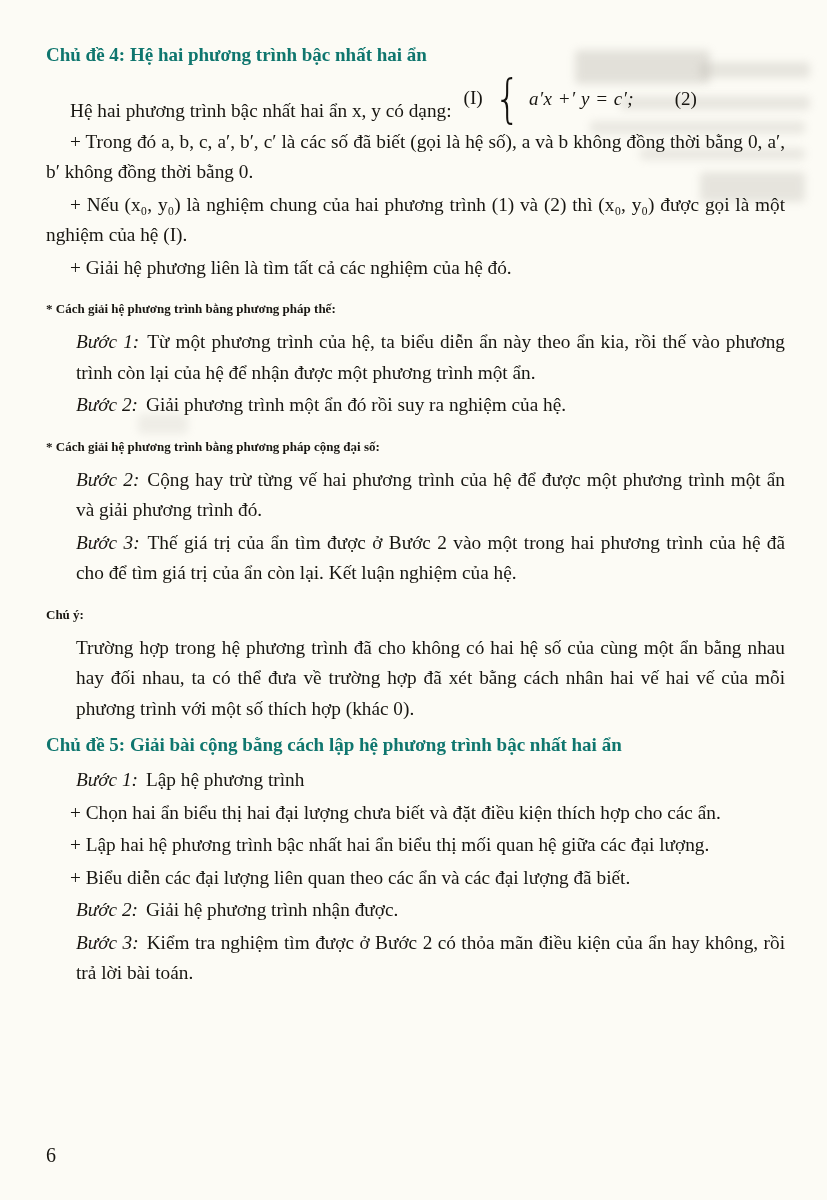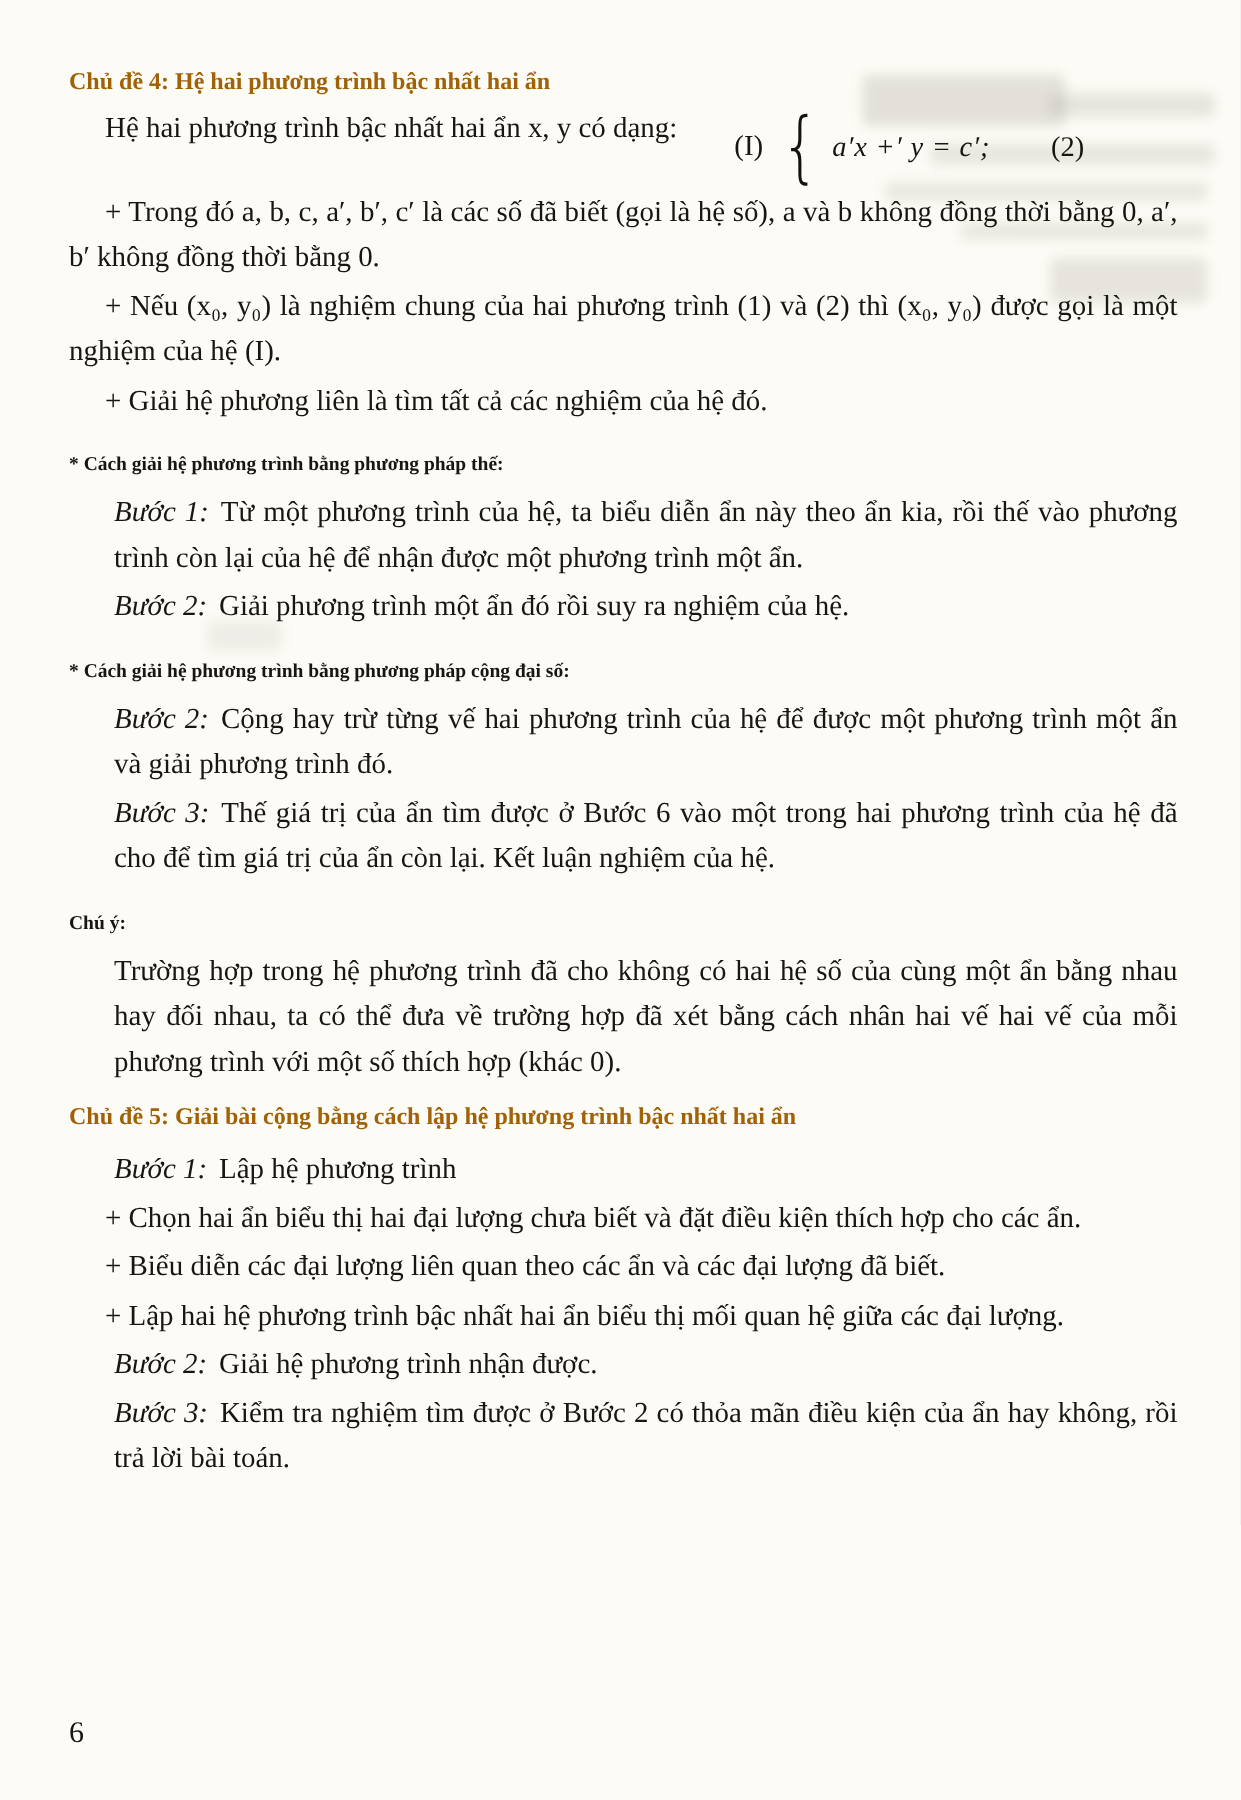--- a/index.html
+++ b/index.html
@@ -3,27 +3,27 @@
 <meta charset="utf-8">
 <style>
   html,body{margin:0;padding:0;background:#e9e7e1;}
   .page{
     position:relative;width:827px;height:1200px;background:#fcfbf5;
     font-family:"Liberation Serif","DejaVu Serif",serif;color:#181611;
     overflow:hidden;margin:0 auto;
   }
   .content{position:absolute;left:46px;right:42px;top:34px;}
   p{margin:0;}
-  .h-main{font-size:16px;font-weight:700;line-height:31px;margin:5px 0 5px;color:#a16207;}
+  .h-main{font-size:19px;font-weight:700;line-height:31px;margin:5px 0 5px;color:#0f766e;}
   .h-sub{font-size:13px;font-weight:700;line-height:31px;margin:10px 0 3px;}
   .para{font-size:19.3px;line-height:30.5px;text-align:justify;text-indent:24px;margin:0 0 2px;}
   .noindent{text-indent:0;}
   .step{font-size:19.3px;line-height:30.5px;text-align:justify;margin:0 0 2px 30px;}
   .lead{font-style:italic;padding-right:8px;}
-  .intro-row{display:flex;align-items:flex-start;margin:3px 0 5px;padding-left:24px;font-size:19.3px;gap:26px;}
+  .intro-row{display:flex;align-items:flex-end;margin:3px 0 5px;padding-left:24px;font-size:19.3px;}
   .intro-text{white-space:nowrap;padding-right:12px;}
   .sys{display:inline-flex;align-items:center;}
   .sys-label{padding-right:8px;}
   .brace{font-family:"DejaVu Sans",sans-serif;font-size:52px;font-weight:100;line-height:.9;
          transform:scaleX(.8);color:#14120f;}
   .eq-col{display:inline-flex;flex-direction:column;padding-left:5px;min-width:168px;}
   .eq-line{display:flex;justify-content:space-between;line-height:27px;font-size:19px;}
   .math{font-style:italic;letter-spacing:.5px;}
   .eq-no{padding-left:16px;font-style:normal;}
   .page-number{position:absolute;left:46px;top:1144px;font-size:20px;}
@@ -78,33 +78,33 @@
     </p>
     <p class="step">
       <span class="lead">Bước 2:</span><span>Giải phương trình một ẩn đó rồi suy ra nghiệm của hệ.</span>
     </p>
 
     <p class="h-sub">* Cách giải hệ phương trình bằng phương pháp cộng đại số:</p>
     <p class="step">
       <span class="lead">Bước 2:</span><span>Cộng hay trừ từng vế hai phương trình của hệ để được một phương trình một ẩn và giải phương trình đó.</span>
     </p>
     <p class="step">
-      <span class="lead">Bước 3:</span><span>Thế giá trị của ẩn tìm được ở Bước 6 vào một trong hai phương trình của hệ đã cho để tìm giá trị của ẩn còn lại. Kết luận nghiệm của hệ.</span>
+      <span class="lead">Bước 3:</span><span>Thế giá trị của ẩn tìm được ở Bước 2 vào một trong hai phương trình của hệ đã cho để tìm giá trị của ẩn còn lại. Kết luận nghiệm của hệ.</span>
     </p>
 
     <p class="h-sub">Chú ý:</p>
     <p class="step noindent">Trường hợp trong hệ phương trình đã cho không có hai hệ số của cùng một ẩn bằng nhau hay đối nhau, ta có thể đưa về trường hợp đã xét bằng cách nhân hai vế hai vế của mỗi phương trình với một số thích hợp (khác 0).</p>
 
     <p class="h-main">Chủ đề 5: Giải bài cộng bằng cách lập hệ phương trình bậc nhất hai ẩn</p>
     <p class="step">
       <span class="lead">Bước 1:</span><span>Lập hệ phương trình</span>
     </p>
     <p class="para">+ Chọn hai ẩn biểu thị hai đại lượng chưa biết và đặt điều kiện thích hợp cho các ẩn.</p>
+    <p class="para">+ Lập hai hệ phương trình bậc nhất hai ẩn biểu thị mối quan hệ giữa các đại lượng.</p>
     <p class="para">+ Biểu diễn các đại lượng liên quan theo các ẩn và các đại lượng đã biết.</p>
-    <p class="para">+ Lập hai hệ phương trình bậc nhất hai ẩn biểu thị mối quan hệ giữa các đại lượng.</p>
     <p class="step">
       <span class="lead">Bước 2:</span><span>Giải hệ phương trình nhận được.</span>
     </p>
     <p class="step">
       <span class="lead">Bước 3:</span><span>Kiểm tra nghiệm tìm được ở Bước 2 có thỏa mãn điều kiện của ẩn hay không, rồi trả lời bài toán.</span>
     </p>
 
   </div>
 
   <div class="page-number">6</div>

